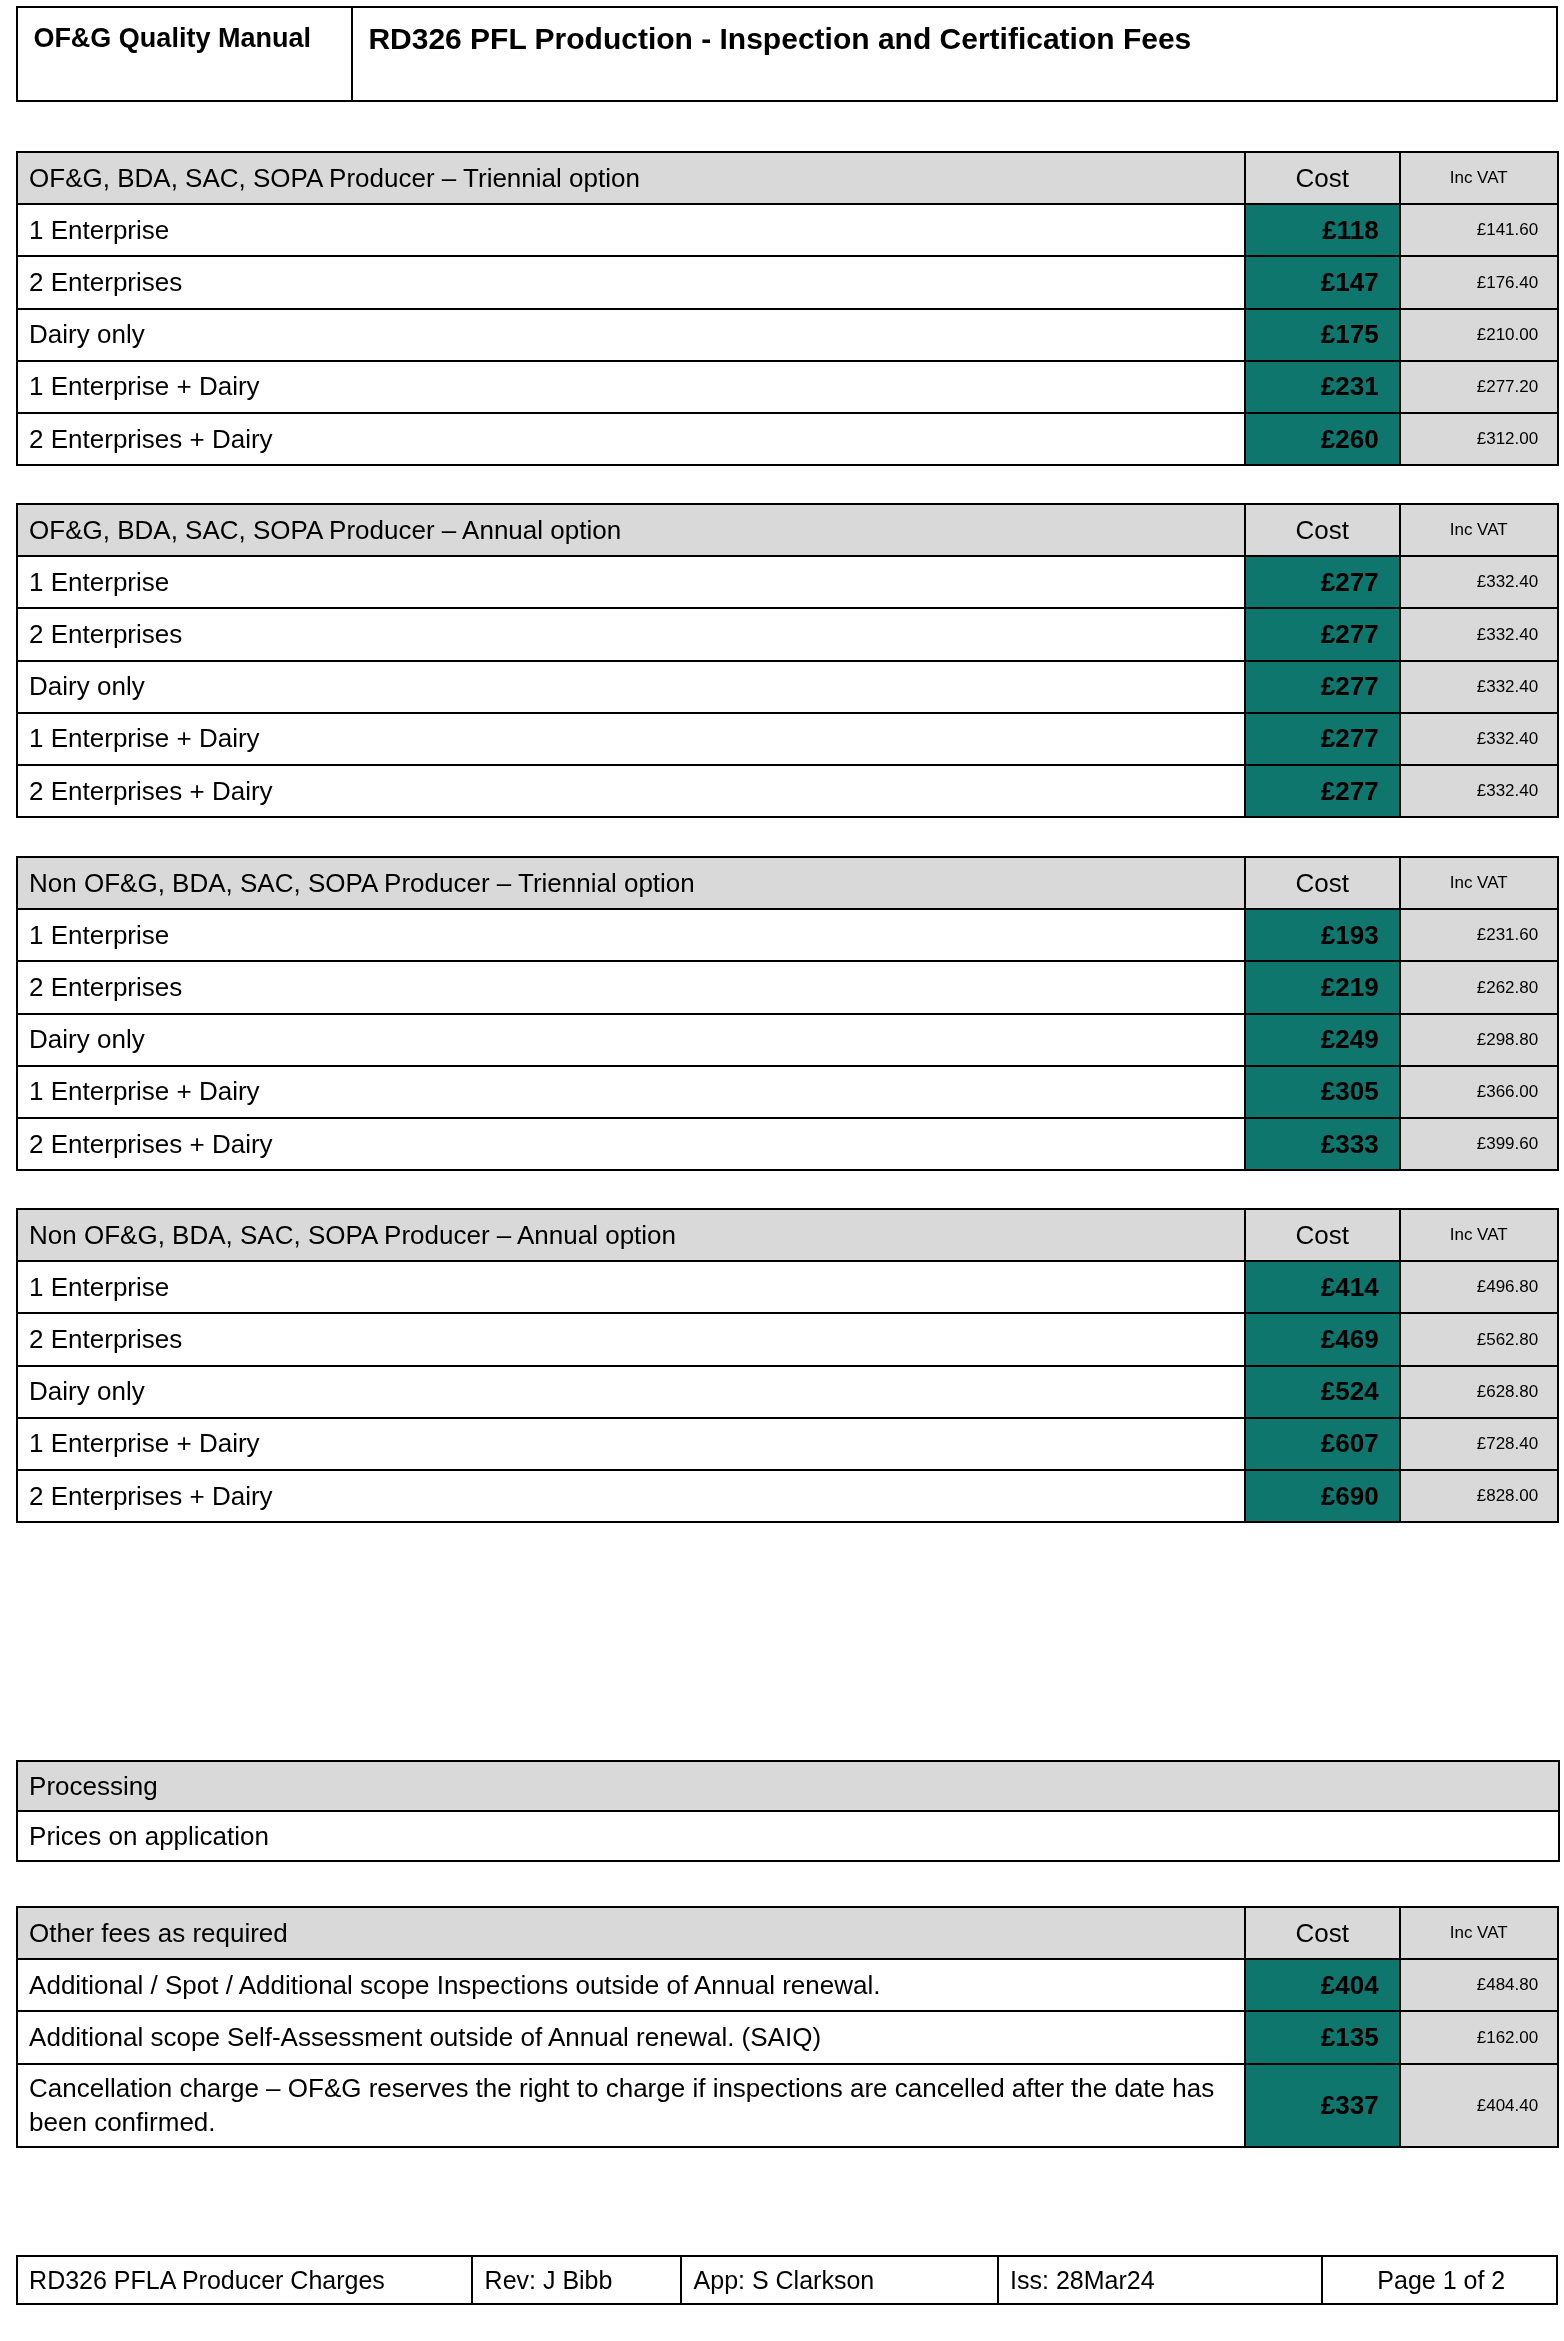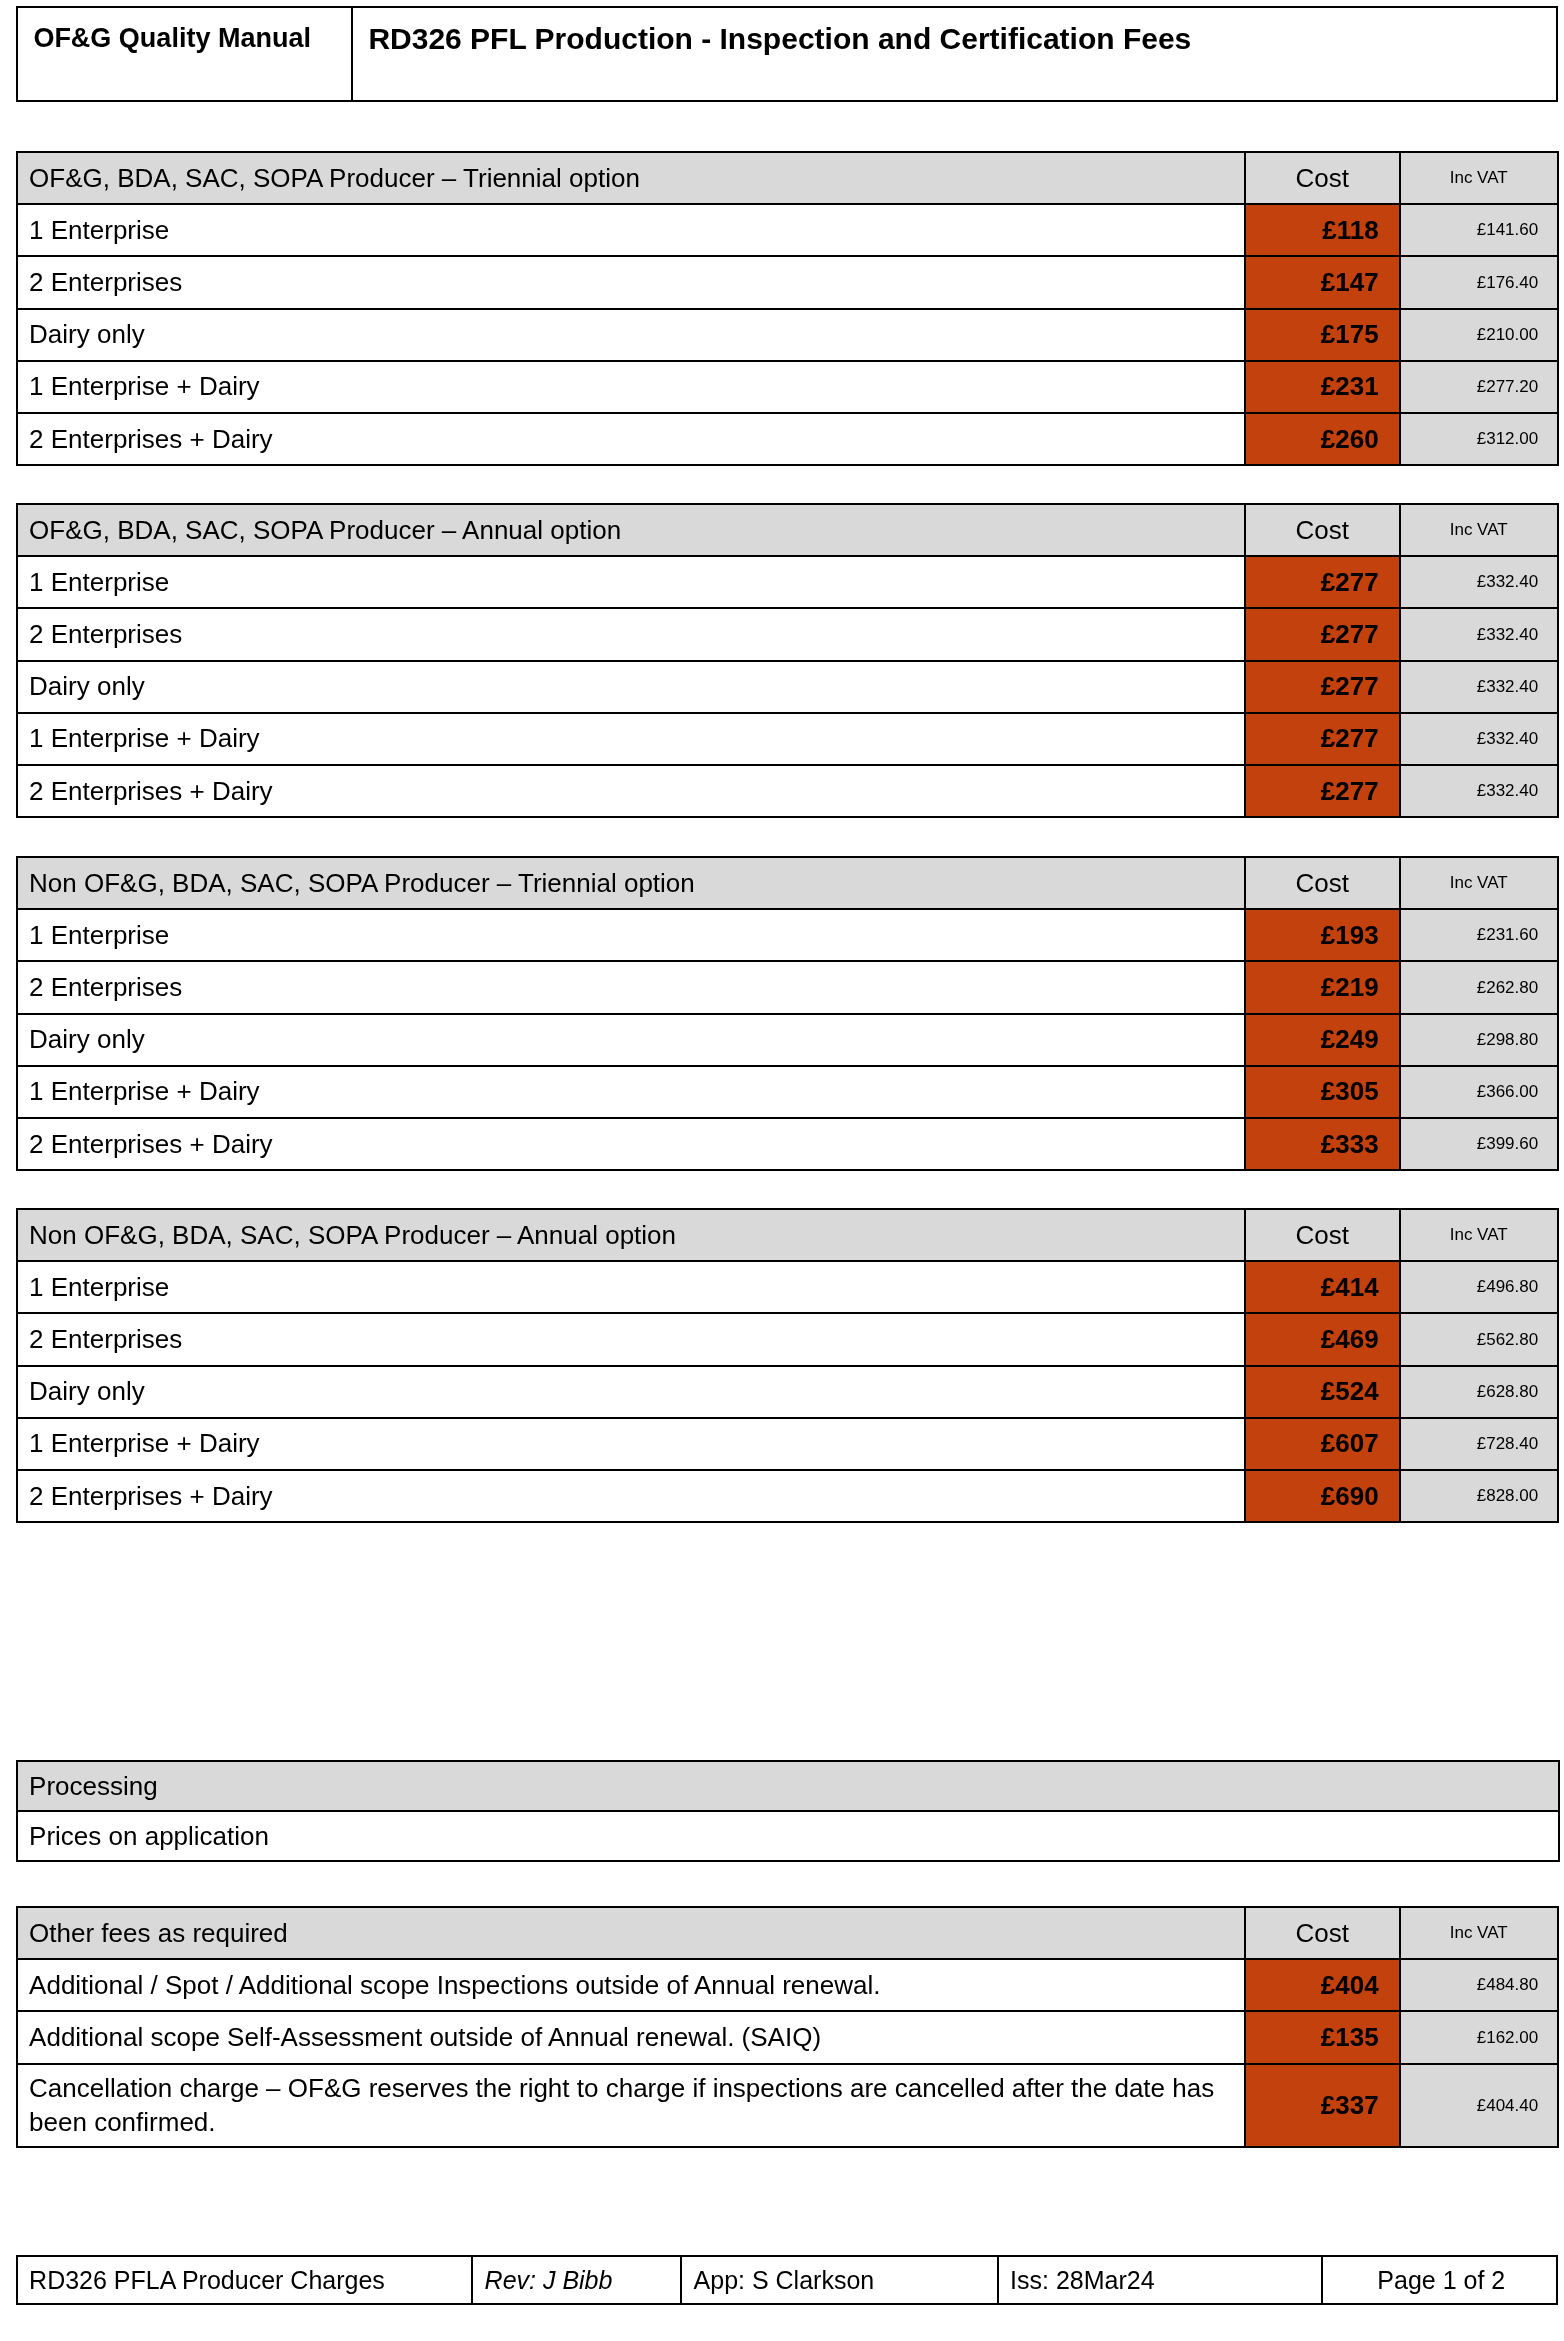--- a/index.html
+++ b/index.html
@@ -71,21 +71,21 @@
     padding: 8.6px 7.1px 8.6px 11.4px;
     font-size: 26px;
     line-height: 1.27;
   }
   .fee-table .c-cost {
     width: 155px;
     padding: 8.6px 20px 8.6px 7.1px;
     font-size: 26px;
     font-weight: bold;
     text-align: right;
-    background: #c2410c;
+    background: #0f766e;
   }
   .fee-table .c-vat {
     width: 158px;
     padding: 8.6px 18.5px 8.6px 7.1px;
     font-size: 17px;
     text-align: right;
     background: #d9d9d9;
   }
   .fee-table tr.hdr td {
     background: #d9d9d9;
@@ -129,21 +129,21 @@
   }
   .doc-footer td {
     border: 2.1px solid #000000;
     box-sizing: border-box;
     font-size: 25px;
     padding: 8.6px 7.1px 8.6px 11.4px;
     height: 48px;
     vertical-align: middle;
   }
   .f1 { width: 436px; }
-  .f2 { width: 200px; font-style: italic; }
+  .f2 { width: 200px; }
   .f3 { width: 303px; }
   .f4 { width: 310px; }
   .f5 { width: 225px; text-align: center; }
 </style>
 </head>
 <body>
 
 <div class="page">
 
   <table class="doc-header">

